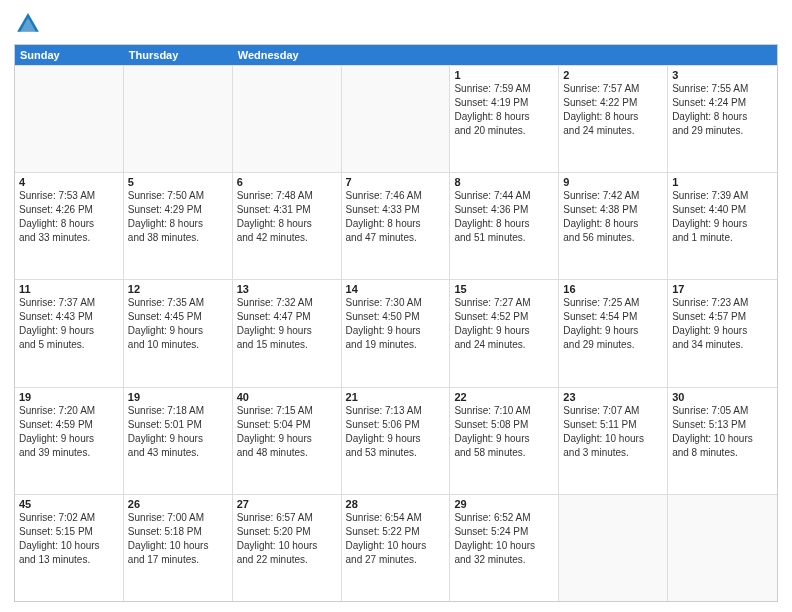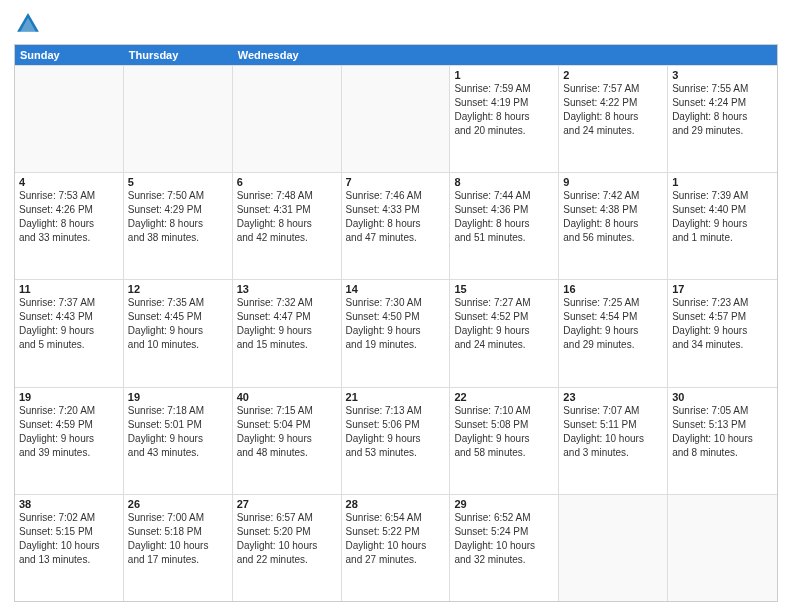--- a/index.html
+++ b/index.html
@@ -237,21 +237,21 @@
             <span class="day-num">23</span>
             <div class="day-info">Sunrise: 7:07 AM<br>Sunset: 5:11 PM<br>Daylight: 10 hours<br>and 3 minutes.</div>
           </div>
           <div class="cal-cell">
             <span class="day-num">30</span>
             <div class="day-info">Sunrise: 7:05 AM<br>Sunset: 5:13 PM<br>Daylight: 10 hours<br>and 8 minutes.</div>
           </div>
         </div>
         <div class="cal-row">
           <div class="cal-cell">
-            <span class="day-num">38</span>
+            <span class="day-num">45</span>
             <div class="day-info">Sunrise: 7:02 AM<br>Sunset: 5:15 PM<br>Daylight: 10 hours<br>and 13 minutes.</div>
           </div>
           <div class="cal-cell">
             <span class="day-num">26</span>
             <div class="day-info">Sunrise: 7:00 AM<br>Sunset: 5:18 PM<br>Daylight: 10 hours<br>and 17 minutes.</div>
           </div>
           <div class="cal-cell">
             <span class="day-num">27</span>
             <div class="day-info">Sunrise: 6:57 AM<br>Sunset: 5:20 PM<br>Daylight: 10 hours<br>and 22 minutes.</div>
           </div>

